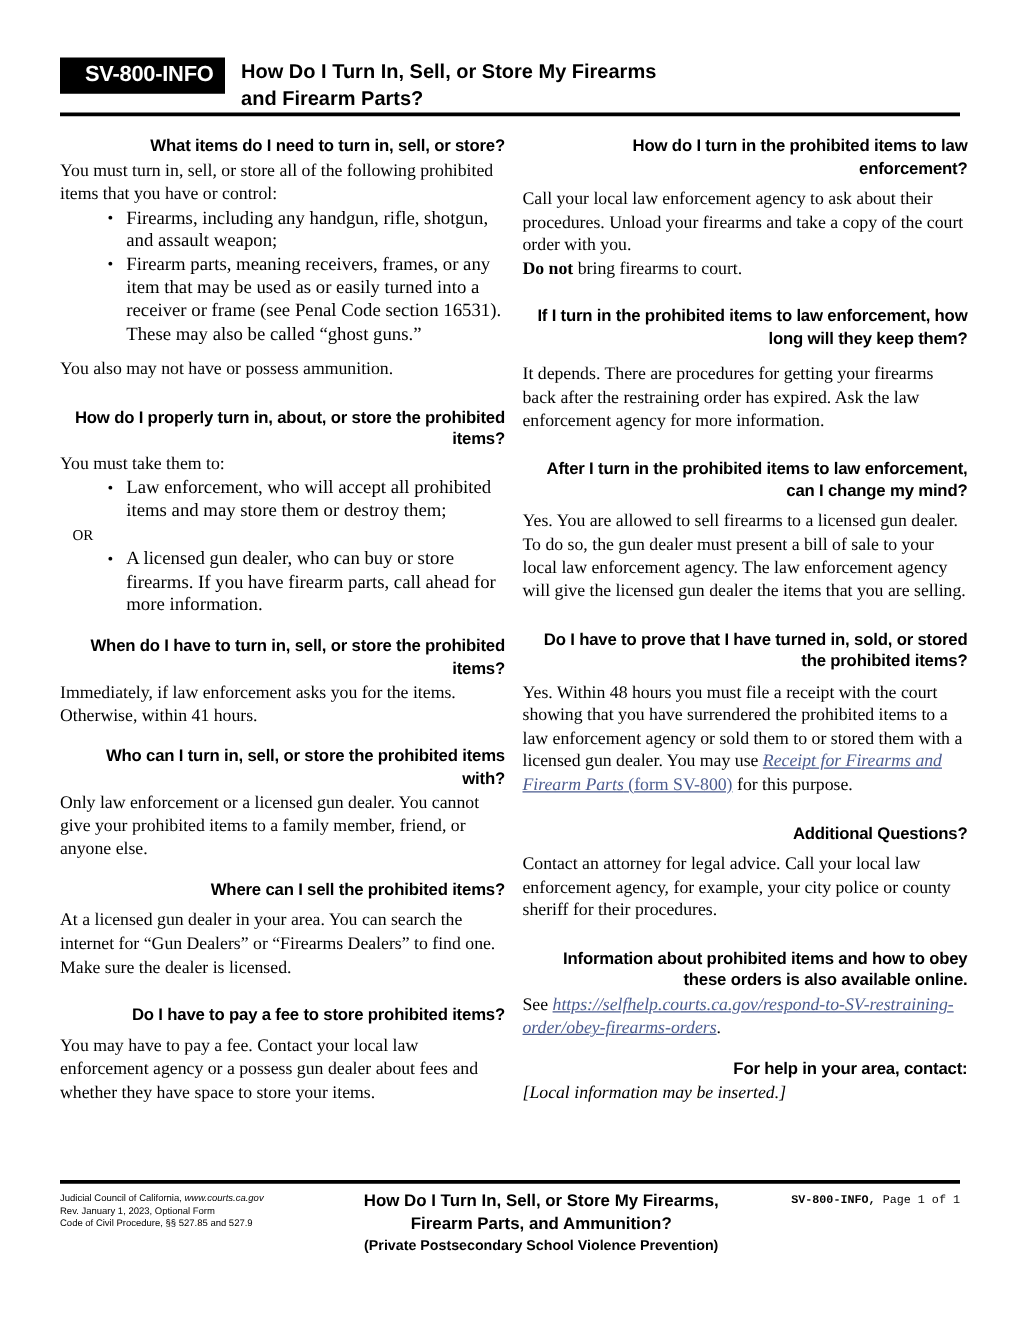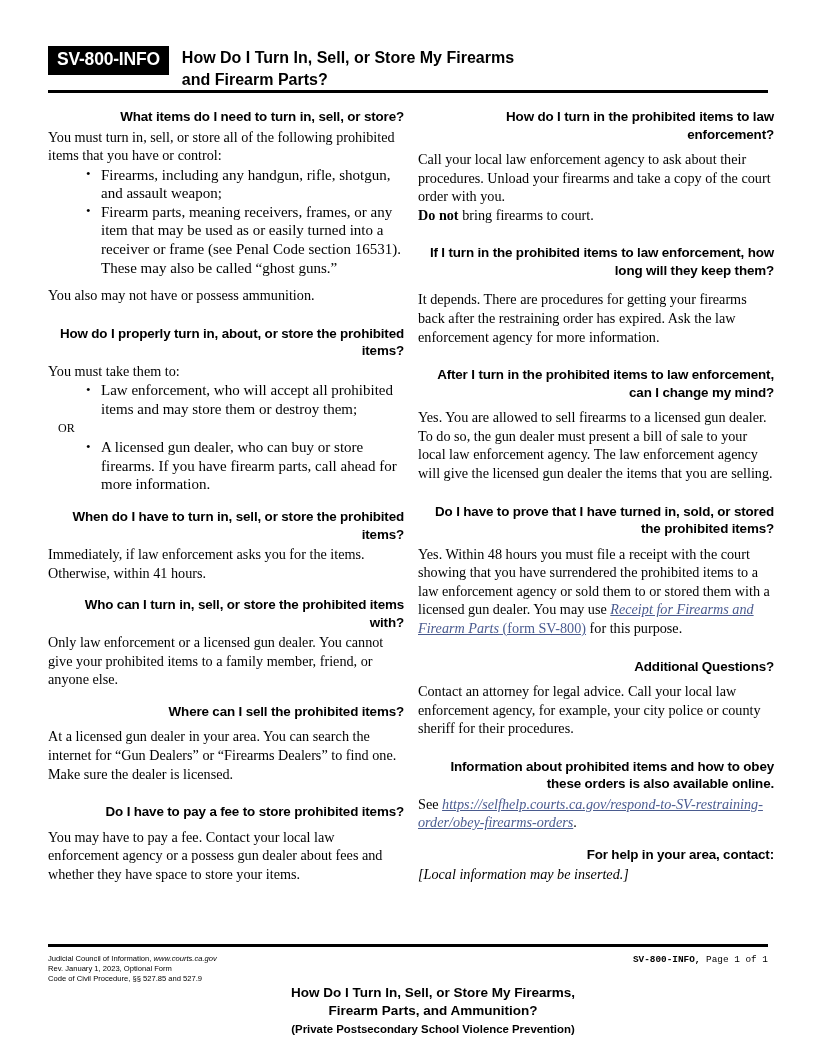--- a/index.html
+++ b/index.html
@@ -26,21 +26,21 @@
     display: flex;
     align-items: flex-start;
   }
   .form-badge {
     background: #000000;
     color: #ffffff;
     font-family: "Liberation Sans", sans-serif;
     font-weight: bold;
     font-size: 17.5px;
     letter-spacing: -0.2px;
-    padding: 5px 9px 6px 9px;
+    padding: 5px 9px 6px 20px;
     line-height: 1;
     white-space: nowrap;
     margin-right: 13px;
   }
   .header-title {
     font-family: "Liberation Sans", sans-serif;
     font-weight: bold;
     font-size: 16px;
     line-height: 22px;
     padding-top: 1px;
@@ -153,21 +153,20 @@
   }
   .footer-left .it { font-style: italic; }
   .footer-center {
     position: absolute;
     left: 200px;
     top: 2px;
     width: 370px;
     text-align: center;
     font-family: "Liberation Sans", sans-serif;
     font-weight: bold;
-    margin-top: 32px;
   }
   .footer-center .fc1 {
     font-size: 13.5px;
     line-height: 18px;
     display: block;
   }
   .footer-center .fc2 {
     font-size: 11.4px;
     line-height: 17px;
     display: block;
@@ -286,21 +285,21 @@
     <div class="sp-md"></div>
 
     <h2 class="q">For help in your area, contact:</h2>
     <p class="a italic-note">[Local information may be inserted.]</p>
 
   </div>
 
   <div class="footer-rule"></div>
   <div class="footer">
     <div class="footer-left">
-      <div><span>Judicial Council of Information, </span><span class="it">www.courts.ca.gov</span></div>
+      <div><span>Judicial Council of California, </span><span class="it">www.courts.ca.gov</span></div>
       <div>Rev. January 1, 2023, Optional Form</div>
       <div>Code of Civil Procedure, §§ 527.85 and 527.9</div>
     </div>
     <div class="footer-center">
       <span class="fc1">How Do I Turn In, Sell, or Store My Firearms,</span>
       <span class="fc1">Firearm Parts, and Ammunition?</span>
       <span class="fc2">(Private Postsecondary School Violence Prevention)</span>
     </div>
     <div class="footer-right">
       <span class="fr-bold">SV-800-INFO,</span><span> Page 1 of 1</span>

